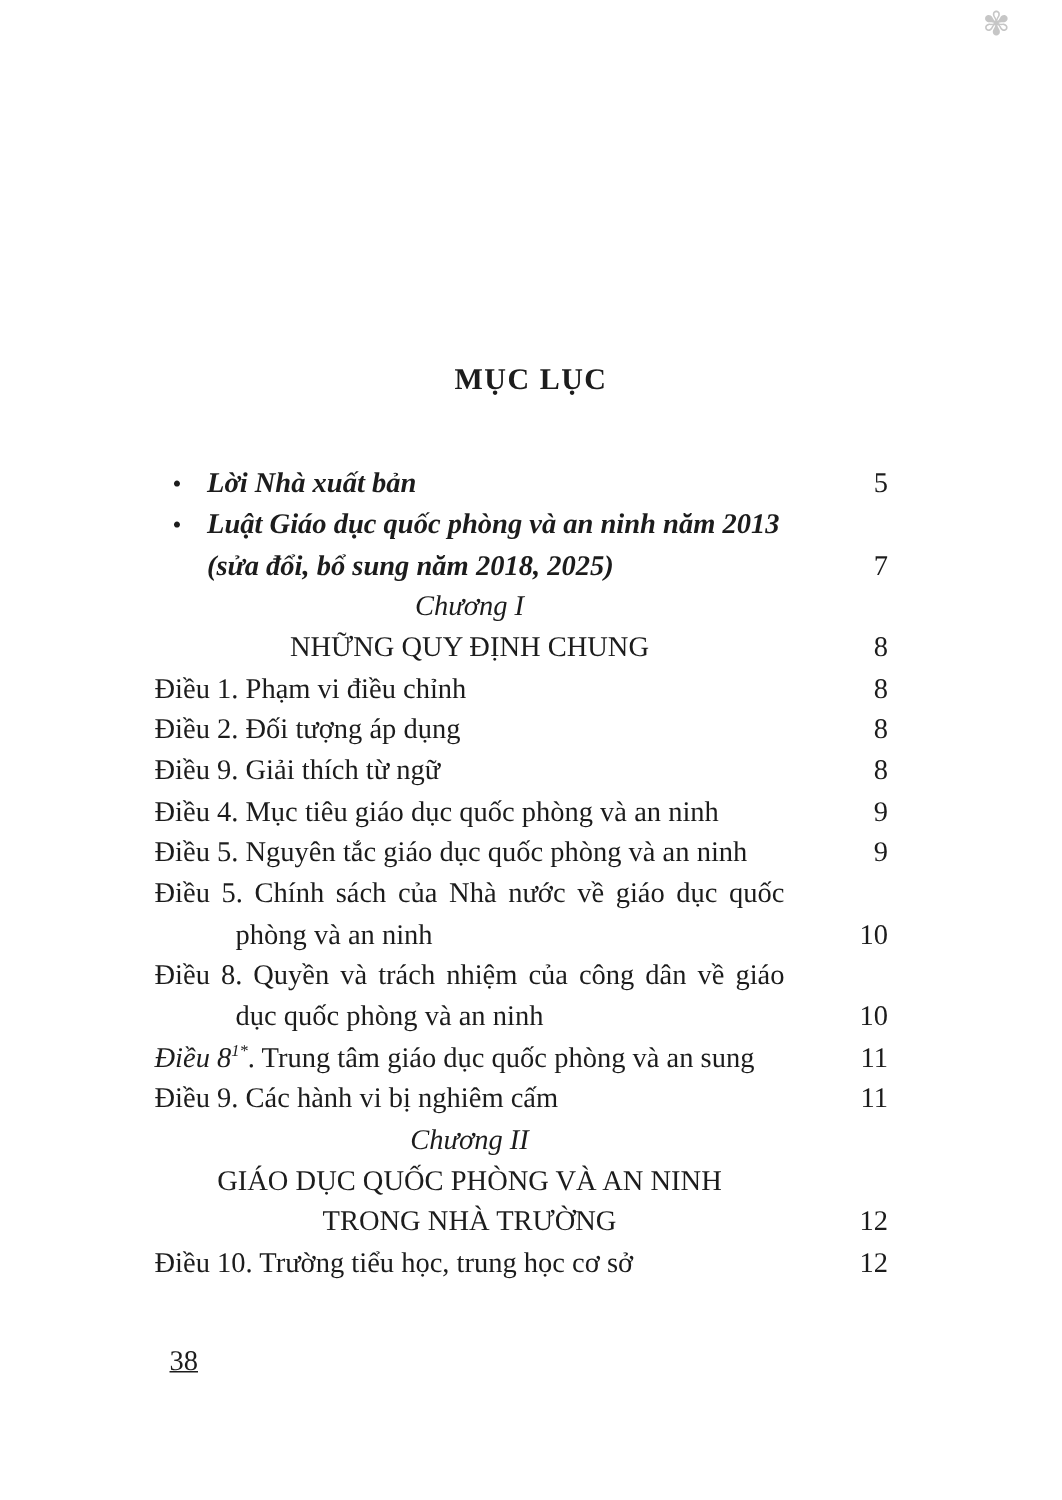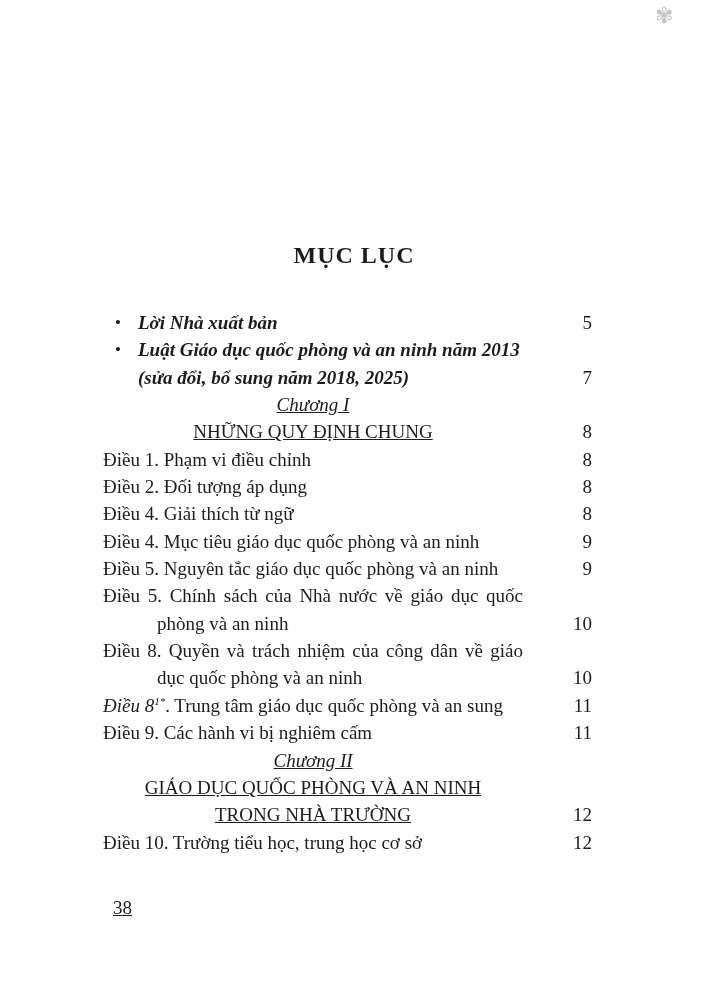--- a/index.html
+++ b/index.html
@@ -19,21 +19,21 @@
     font-size: 22px;
     line-height: 1;
     color: #c6c6c6;
   }
   .title {
     position: absolute;
     top: 242px;
     left: 0;
     width: 708px;
     text-align: center;
-    font-size: 24px;
+    font-size: 20px;
     font-weight: bold;
     letter-spacing: 1px;
   }
   .toc {
     position: absolute;
     left: 103px;
     top: 309px;
     width: 489px;
   }
   .row {
@@ -57,21 +57,21 @@
   .b-text { margin-left: 35px; font-style: italic; font-weight: bold; }
   .cont { margin-left: 54px; }
   .just {
     width: 420px;
     white-space: normal;
     text-align: justify;
     text-align-last: justify;
     overflow: hidden;
     height: 27.35px;
   }
-  .centered { width: 420px; text-align: center; text-decoration: underline; }
+  .centered { width: 420px; text-align: center; }
   .it { font-style: italic; }
   sup.fn {
     font-size: 11px;
     font-style: italic;
     vertical-align: super;
     line-height: 0;
   }
   .folio {
     position: absolute;
     left: 113px;
@@ -121,21 +121,21 @@
       <span>Điều 1. Phạm vi điều chỉnh</span>
       <span class="pg">8</span>
     </div>
 
     <div class="row">
       <span>Điều 2. Đối tượng áp dụng</span>
       <span class="pg">8</span>
     </div>
 
     <div class="row">
-      <span>Điều 4. Giải thích từ ngữ</span>
+      <span>Điều 9. Giải thích từ ngữ</span>
       <span class="pg">8</span>
     </div>
 
     <div class="row">
       <span>Điều 4. Mục tiêu giáo dục quốc phòng và an ninh</span>
       <span class="pg">9</span>
     </div>
 
     <div class="row">
       <span>Điều 5. Nguyên tắc giáo dục quốc phòng và an ninh</span>

